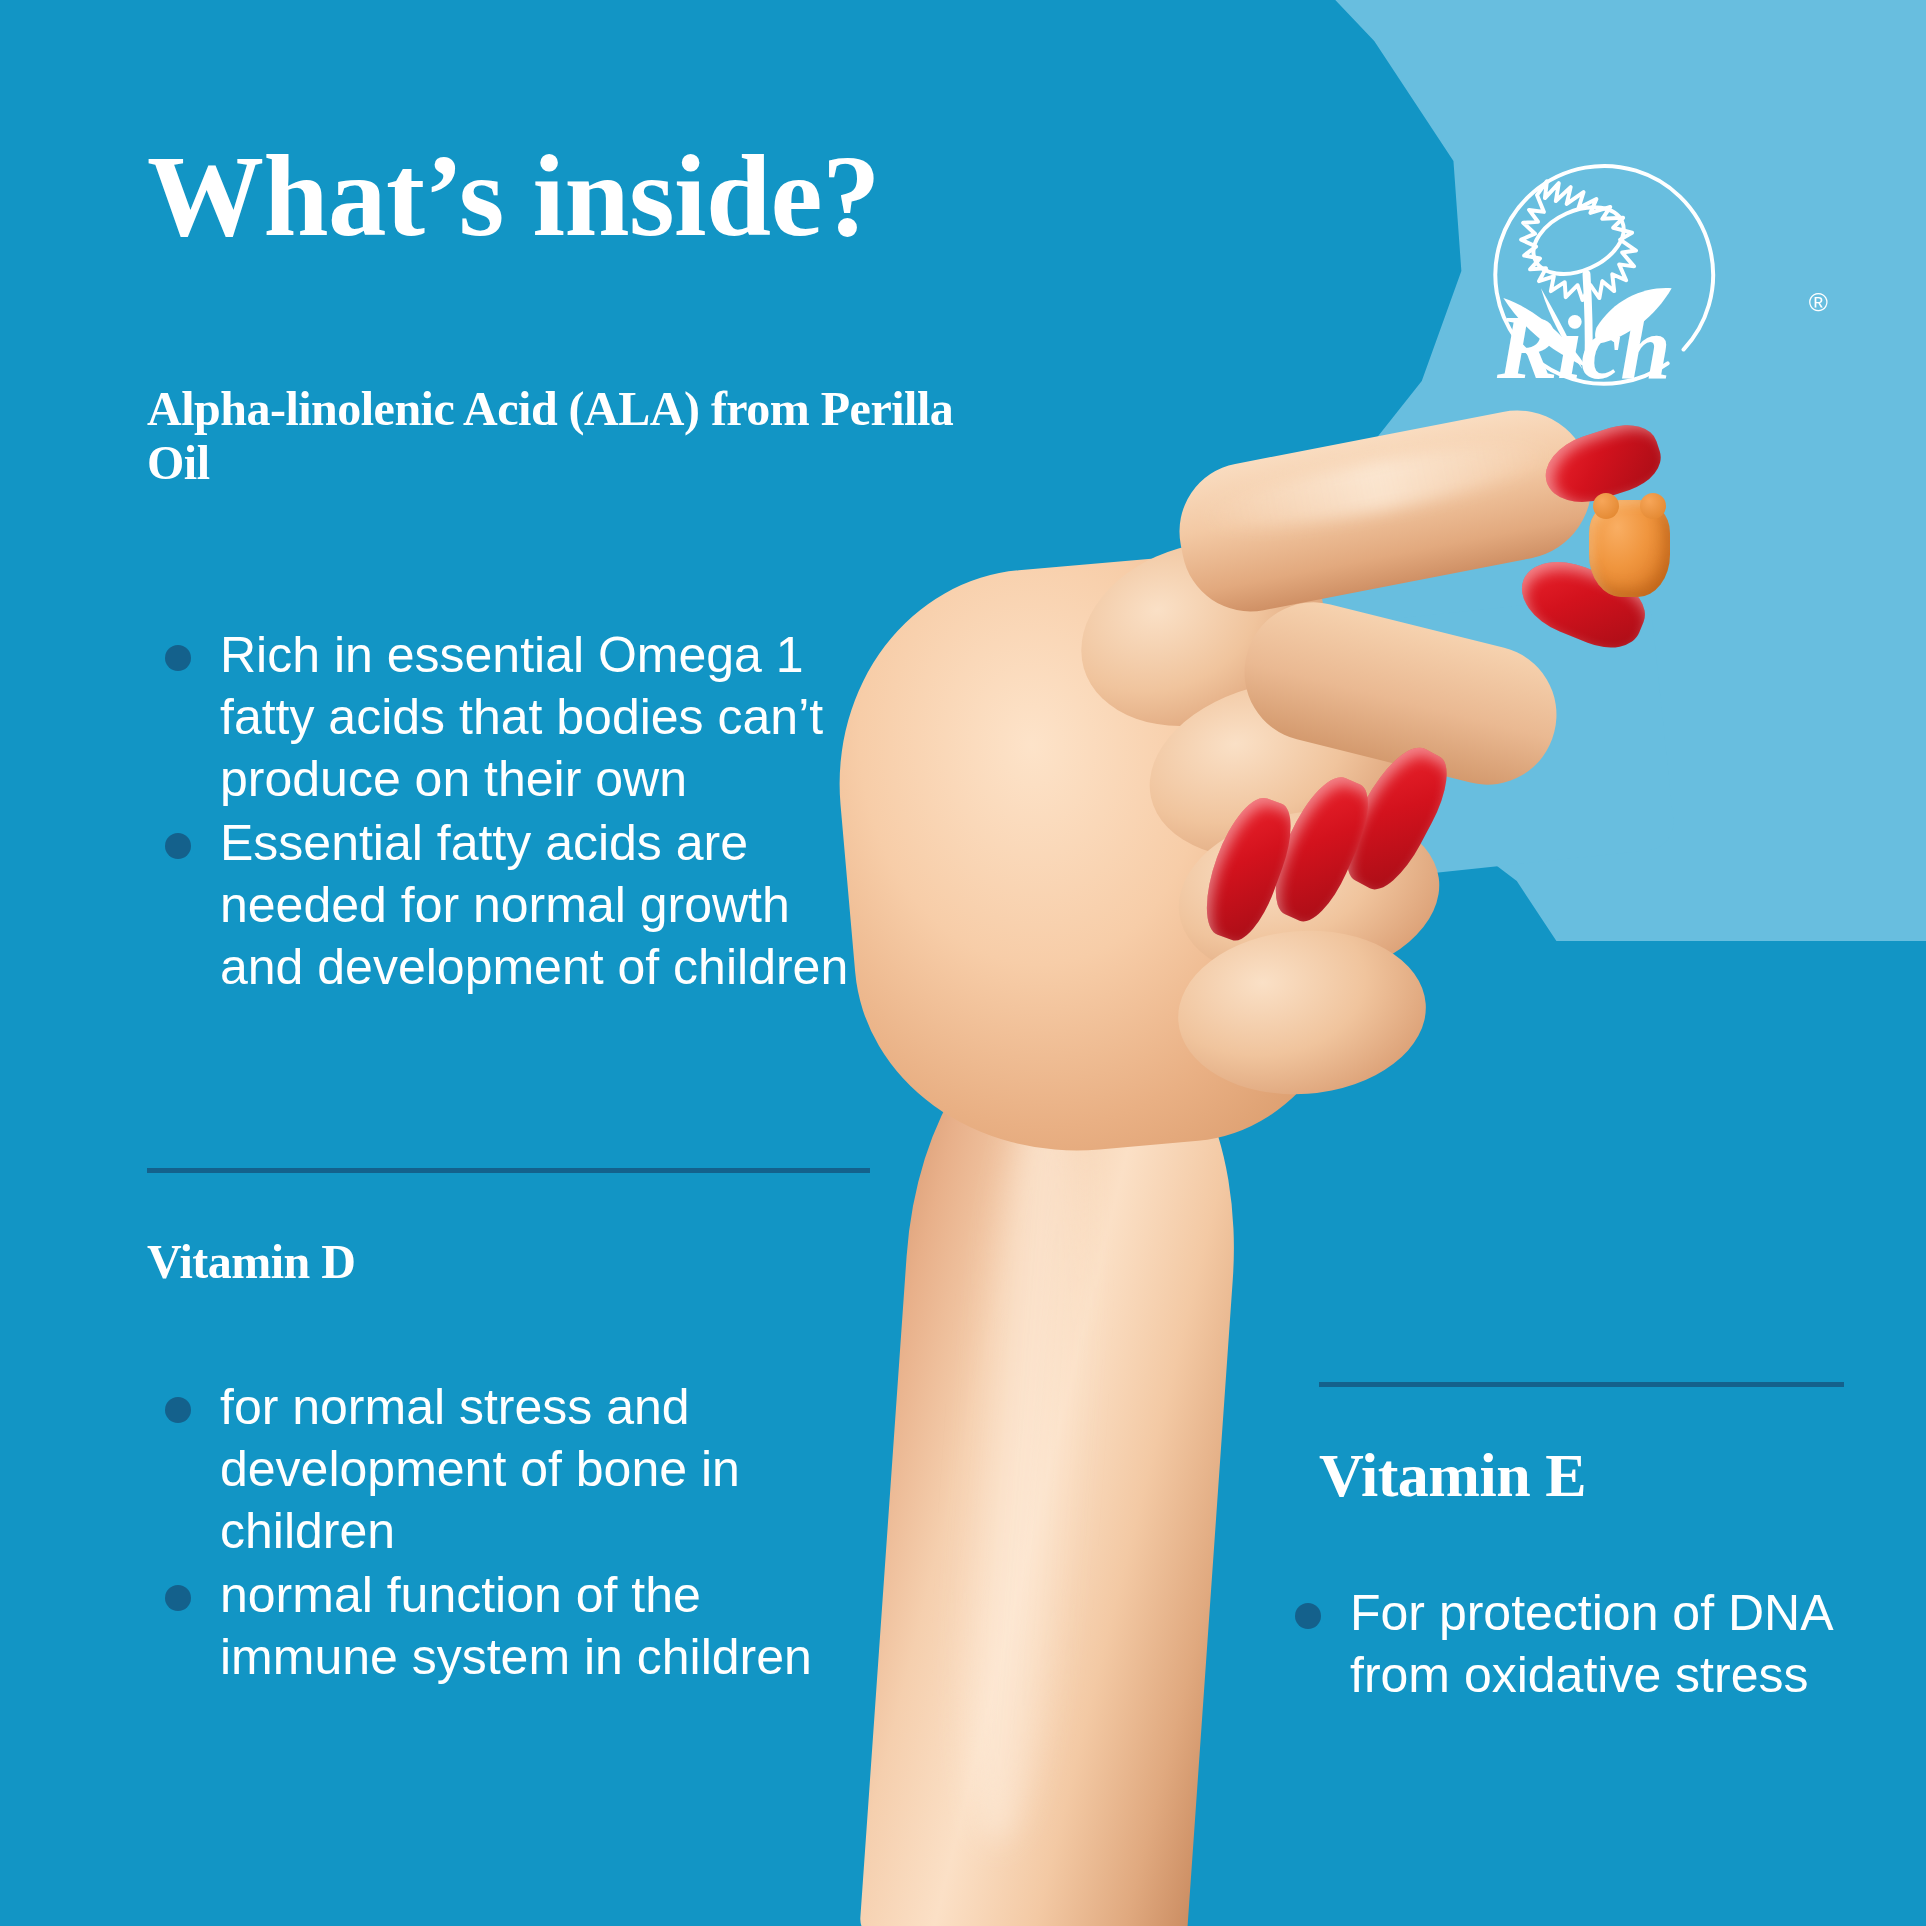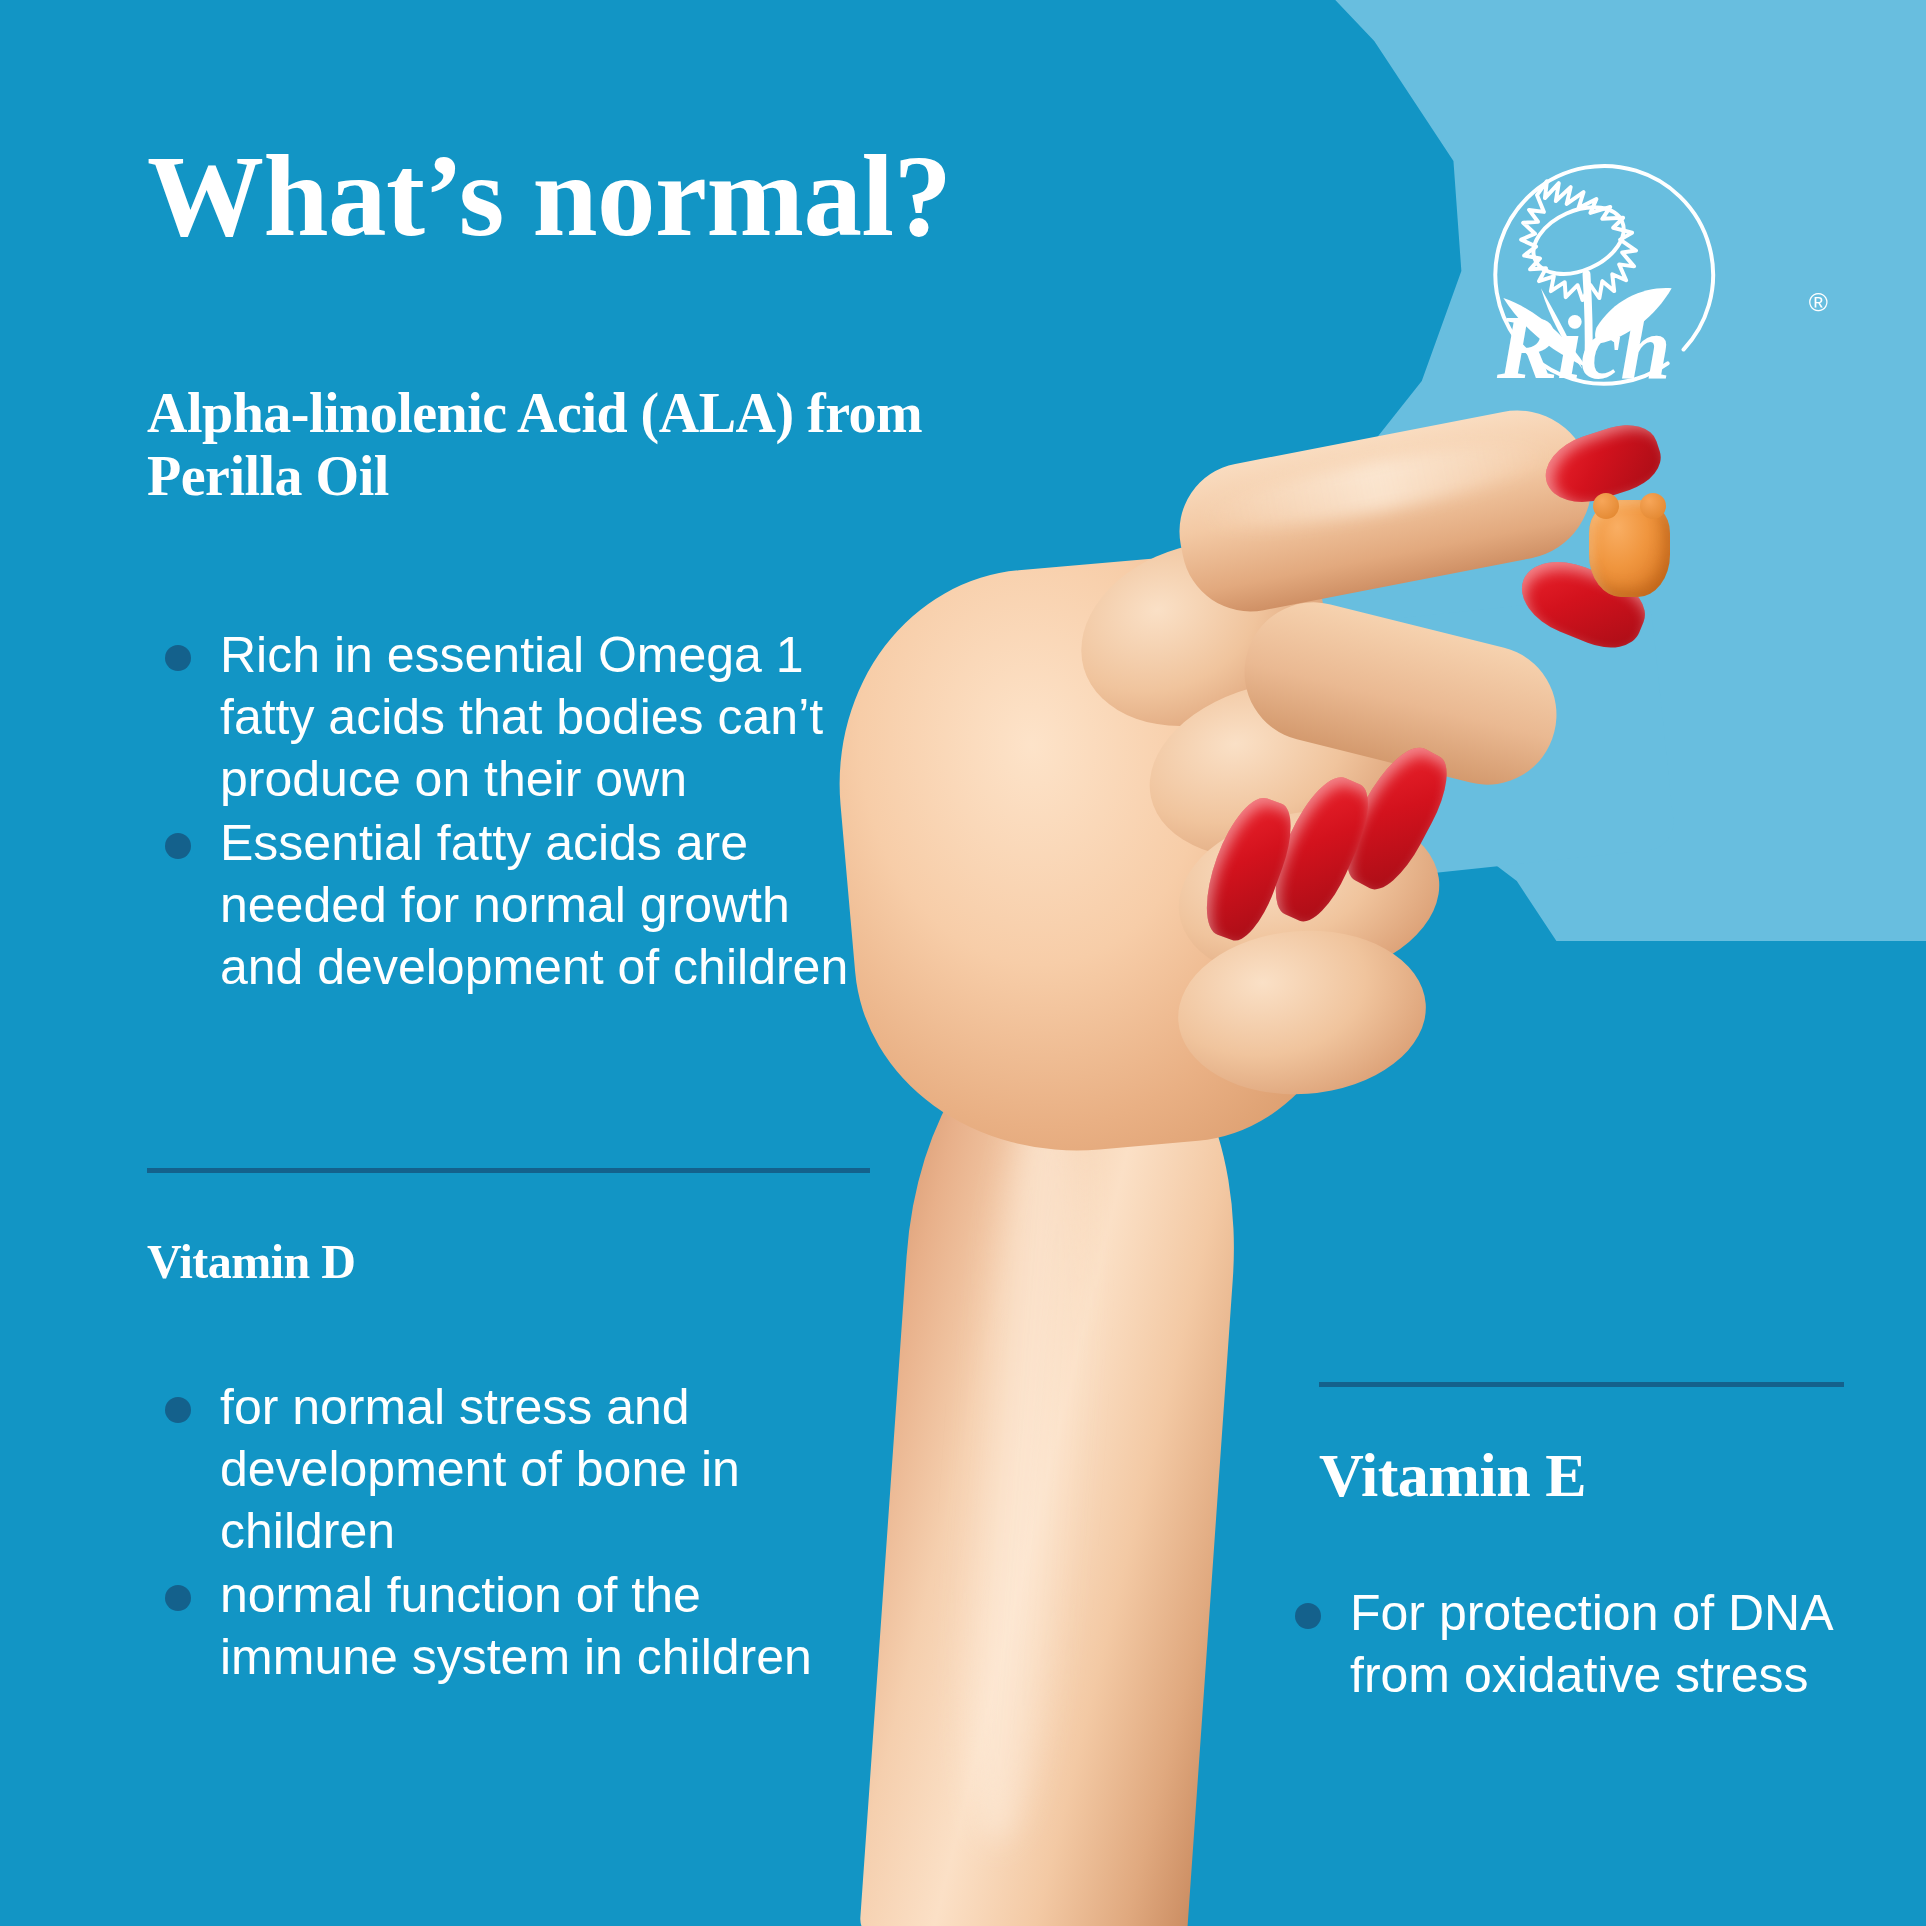--- a/index.html
+++ b/index.html
@@ -199,21 +199,21 @@
     left: 147px;
     top: 137px;
     font-size: 117px;
     line-height: 1.0;
   }
 
   #ala-heading {
     position: absolute;
     left: 147px;
     top: 382px;
-    font-size: 56px;
+    font-size: 48px;
     line-height: 1.12;
     width: 851px;
   }
 
   .bullets {
     list-style: none;
     color: #ffffff;
     font-size: 50px;
     line-height: 1.24;
     font-weight: 400;
@@ -354,21 +354,21 @@
       <path d="M 104 186 C 120 214 136 244 146 268 C 128 244 112 214 104 186 Z" fill="#ffffff"></path>
 
       <path d="M 160 226 C 178 196 210 184 236 186 C 220 214 192 236 162 242 C 158 238 158 232 160 226 Z" fill="#ffffff"></path>
     </svg>
     <span class="vegan-word">Rich</span>
     <span class="vegan-reg">®</span>
   </div>
 
   <div class="content">
 
-    <h1 id="page-title" class="display">What’s normal?</h1>
+    <h1 id="page-title" class="display">What’s inside?</h1>
 
     <h2 id="ala-heading" class="display">Alpha-linolenic Acid (ALA) from Perilla Oil</h2>
 
     <ul id="ala-bullets" class="bullets">
       <li>Rich in essential Omega 1 fatty acids that bodies can’t produce on their own</li>
       <li>Essential fatty acids are needed for normal growth and development of children</li>
     </ul>
 
     <div id="divider-left" class="divider"></div>
 

